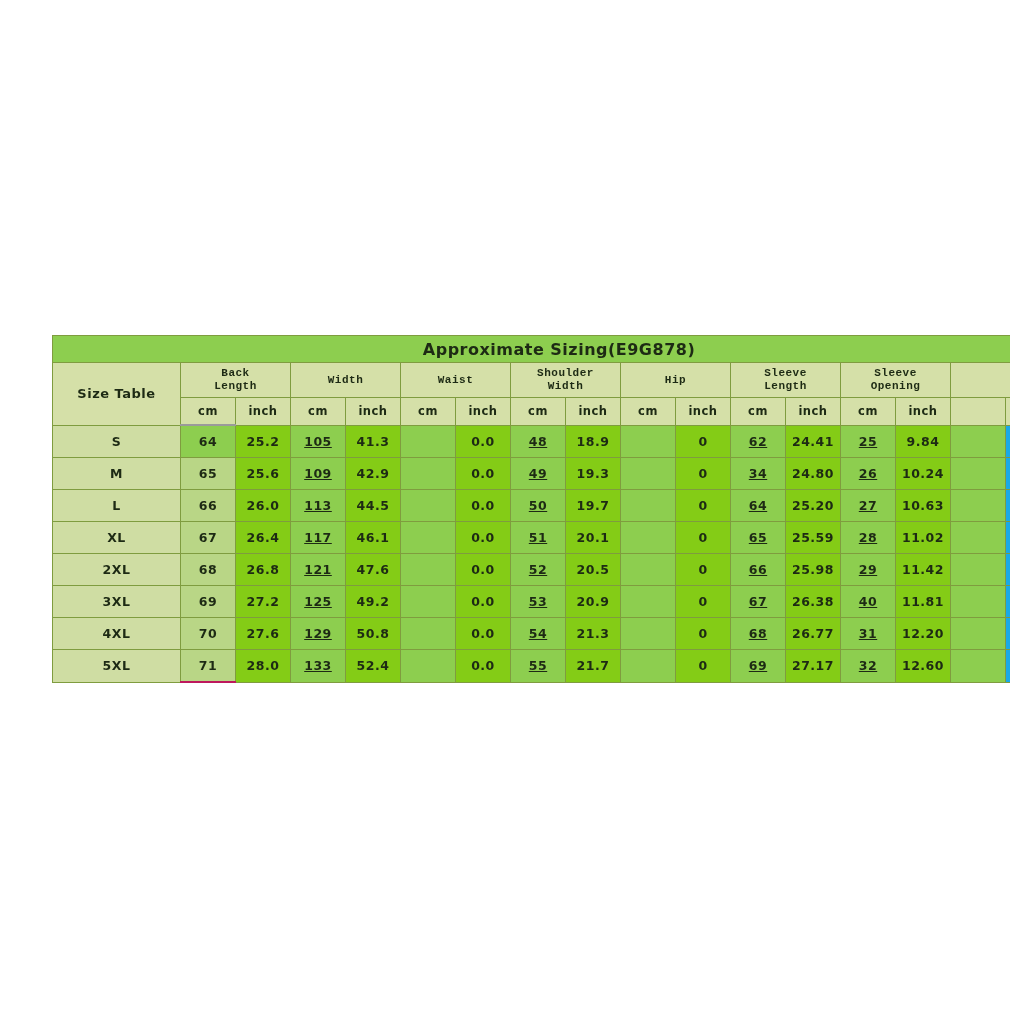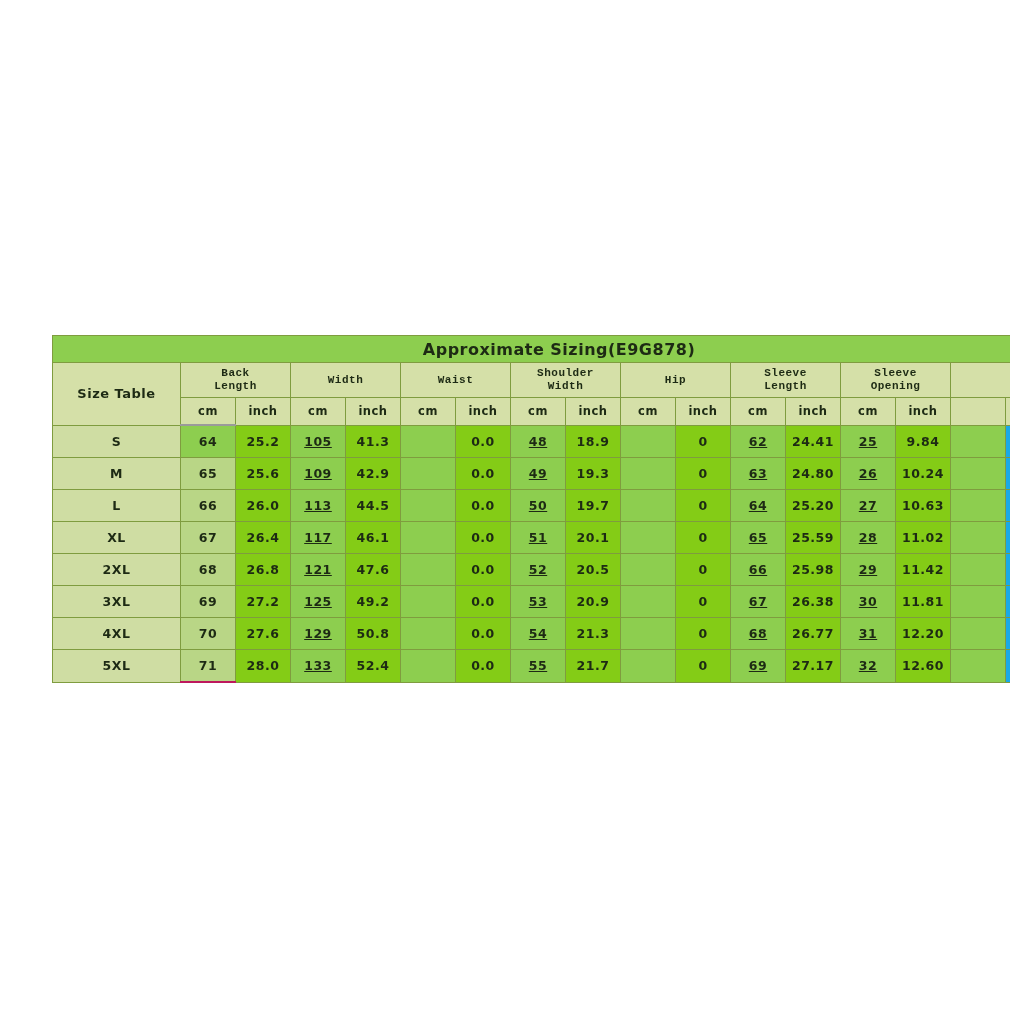--- a/index.html
+++ b/index.html
@@ -244,21 +244,21 @@
             <td class="c-sel">65</td>
             <td class="c-blue">25.6</td>
             <td class="c-green">109</td>
             <td class="c-blue">42.9</td>
             <td class="c-green"></td>
             <td class="c-blue">0.0</td>
             <td class="c-green">49</td>
             <td class="c-blue">19.3</td>
             <td class="c-green"></td>
             <td class="c-blue">0</td>
-            <td class="c-green">63</td>
+            <td class="c-green">34</td>
             <td class="c-blue">24.80</td>
             <td class="c-green">26</td>
             <td class="c-blue">10.24</td>
             <td class="c-empty-green"></td>
             <td class="c-empty-blue"></td>
           </tr>
           <tr class="data-row">
             <td class="c-size">L</td>
             <td class="c-sel">66</td>
             <td class="c-blue">26.0</td>
@@ -322,21 +322,21 @@
             <td class="c-green">125</td>
             <td class="c-blue">49.2</td>
             <td class="c-green"></td>
             <td class="c-blue">0.0</td>
             <td class="c-green">53</td>
             <td class="c-blue">20.9</td>
             <td class="c-green"></td>
             <td class="c-blue">0</td>
             <td class="c-green">67</td>
             <td class="c-blue">26.38</td>
-            <td class="c-green">30</td>
+            <td class="c-green">40</td>
             <td class="c-blue">11.81</td>
             <td class="c-empty-green"></td>
             <td class="c-empty-blue"></td>
           </tr>
           <tr class="data-row">
             <td class="c-size">4XL</td>
             <td class="c-sel">70</td>
             <td class="c-blue">27.6</td>
             <td class="c-green">129</td>
             <td class="c-blue">50.8</td>

